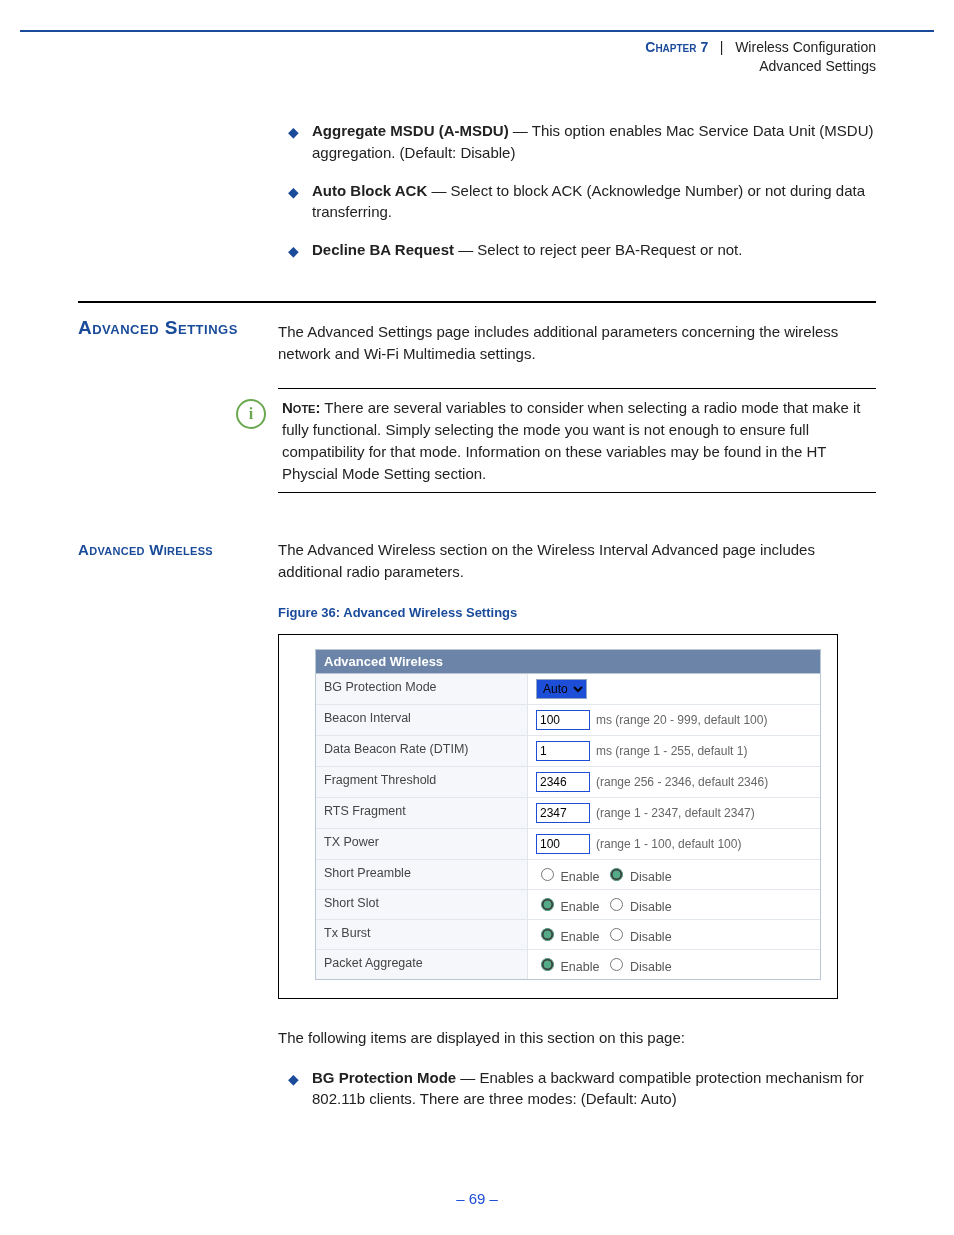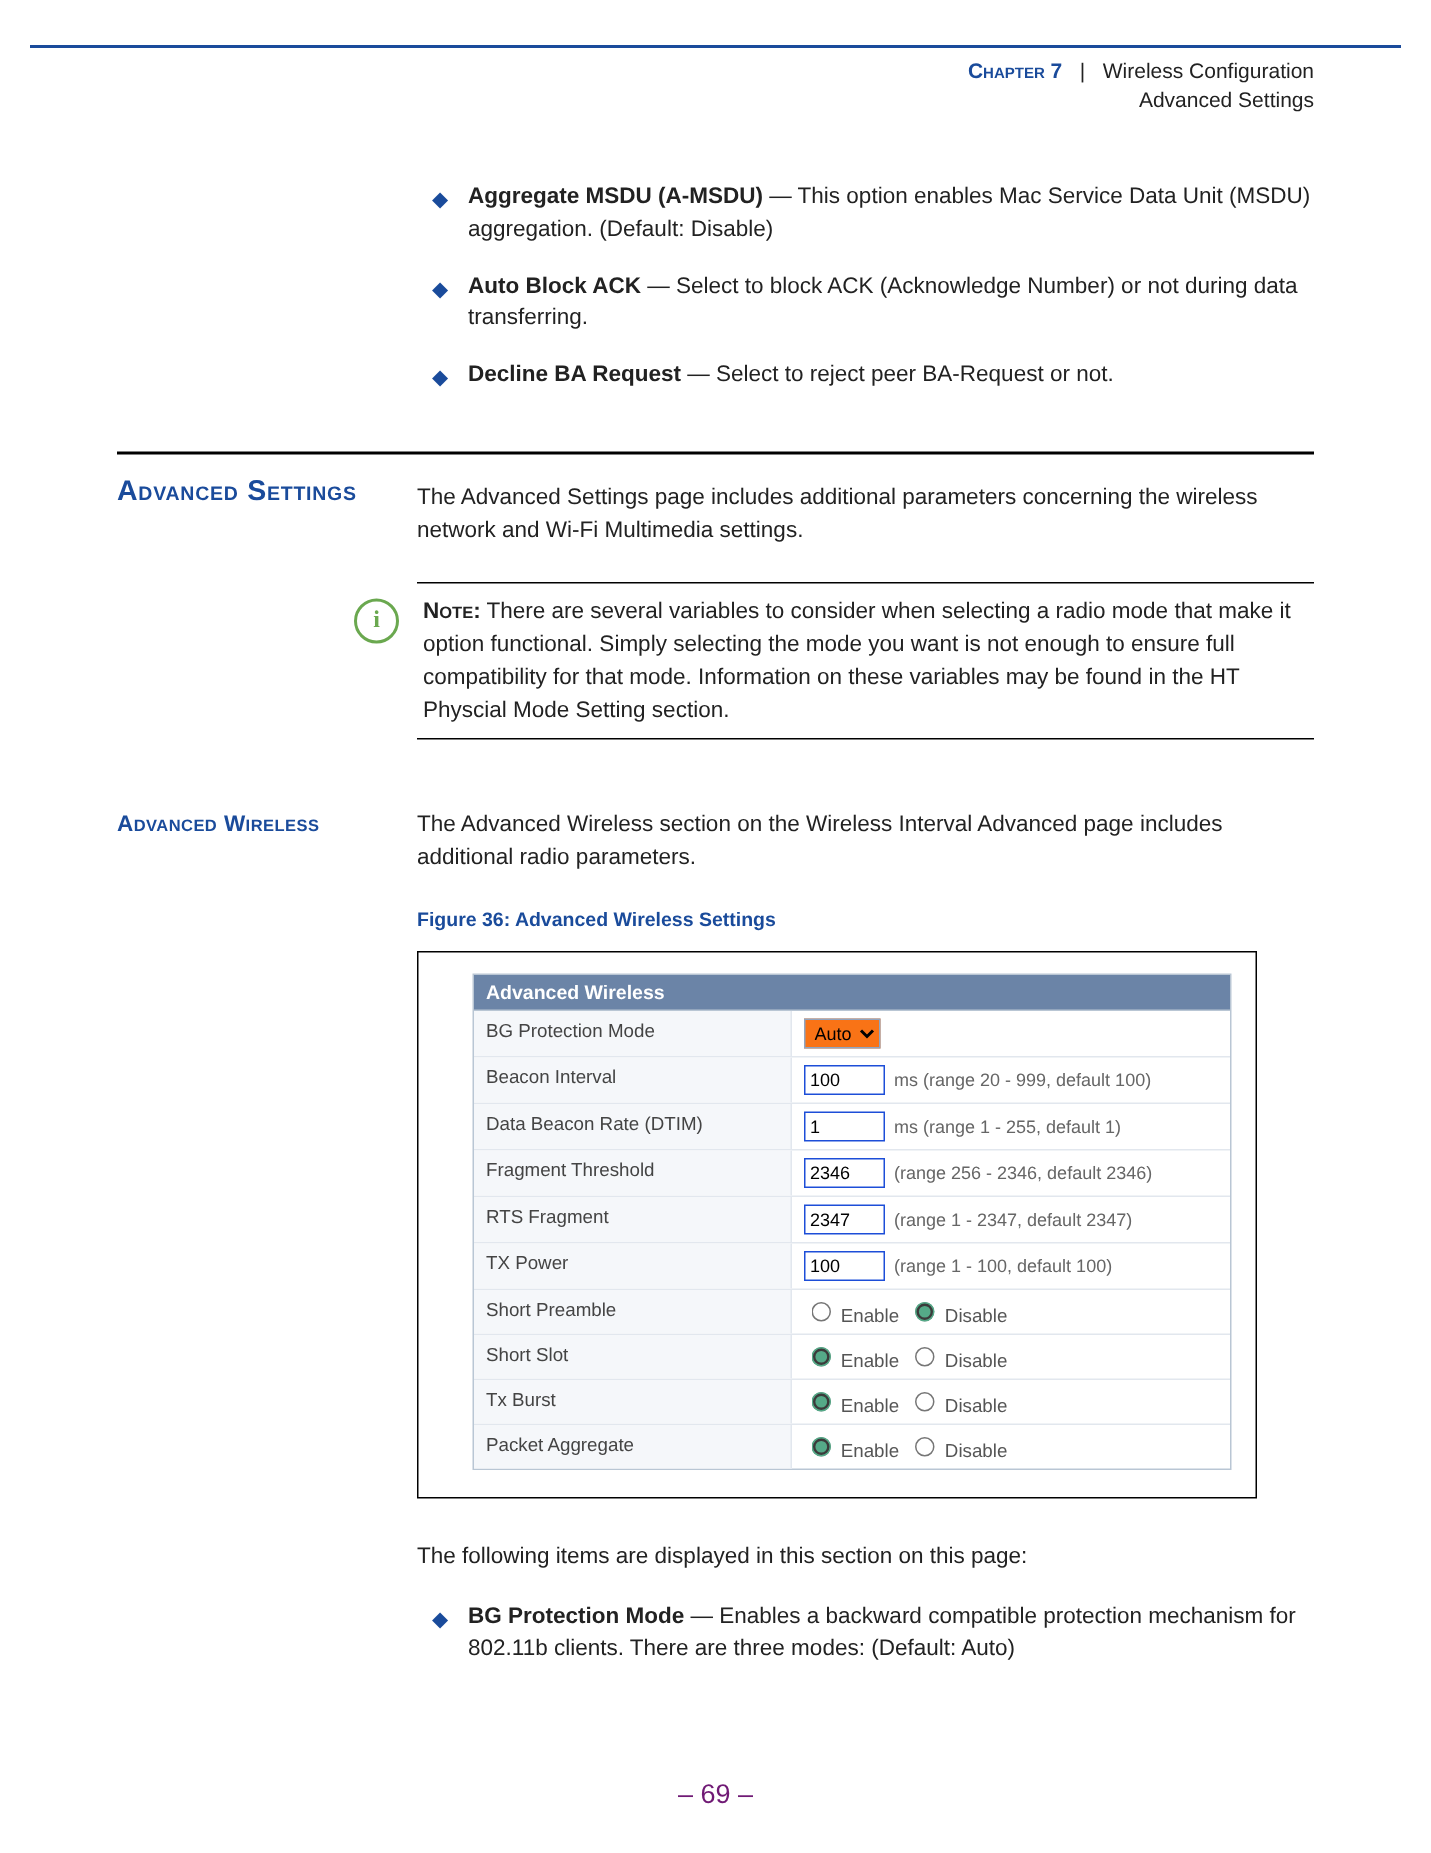--- a/index.html
+++ b/index.html
@@ -181,21 +181,21 @@
     padding: 5px 8px;
     display: flex;
     align-items: center;
     gap: 6px;
     color: #555;
   }
   .sel {
     font-family: Arial, sans-serif;
     font-size: 12px;
     border: 1px solid #8fa5c2;
-    background: #f97316;
+    background: #1d4ed8;
     padding: 1px 2px;
   }
   .tin {
     font-family: Arial, sans-serif;
     font-size: 12px;
     border: 1px solid #1d4ed8;
     padding: 2px 3px;
     width: 46px;
   }
   .hint { font-size: 12px; color: #666; }
@@ -206,22 +206,22 @@
     margin-top: 28px;
     line-height: 1.45;
   }
 
   .pagenum {
     position: absolute;
     bottom: 28px;
     left: 0;
     right: 0;
     text-align: center;
-    font-size: 18px;
-    color: #701a75;
+    font-size: 15px;
+    color: #1d4ed8;
   }
 </style>
 </head>
 <body>
 
 <div class="page">
   <div class="top-rule"></div>
 
   <div class="header-block">
     <div>
@@ -253,21 +253,21 @@
     <div class="section-heading">Advanced Settings</div>
     <div class="intro-para">The Advanced Settings page includes additional parameters concerning the wireless network and Wi-Fi Multimedia settings.</div>
 
     <div class="note-wrap">
       <div class="note-rule"></div>
       <div class="note-row">
         <div class="note-icon">
             <span>i</span>
           </div>
         <div class="note-text">
-          <span class="note-label">Note:</span><span> There are several variables to consider when selecting a radio mode that make it option functional. Simply selecting the mode you want is not enough to ensure full compatibility for that mode. Information on these variables may be found in the HT Physcial Mode Setting section.</span>
+          <span class="note-label">Note:</span><span> There are several variables to consider when selecting a radio mode that make it fully functional. Simply selecting the mode you want is not enough to ensure full compatibility for that mode. Information on these variables may be found in the HT Physcial Mode Setting section.</span>
         </div>
       </div>
       <div class="note-rule" style="margin-top:8px;margin-bottom:0;"></div>
     </div>
 
     <div class="subhead-row">
       <div class="subhead-left">Advanced Wireless</div>
       <div class="subhead-body">The Advanced Wireless section on the Wireless Interval Advanced page includes additional radio parameters.</div>
     </div>
 

